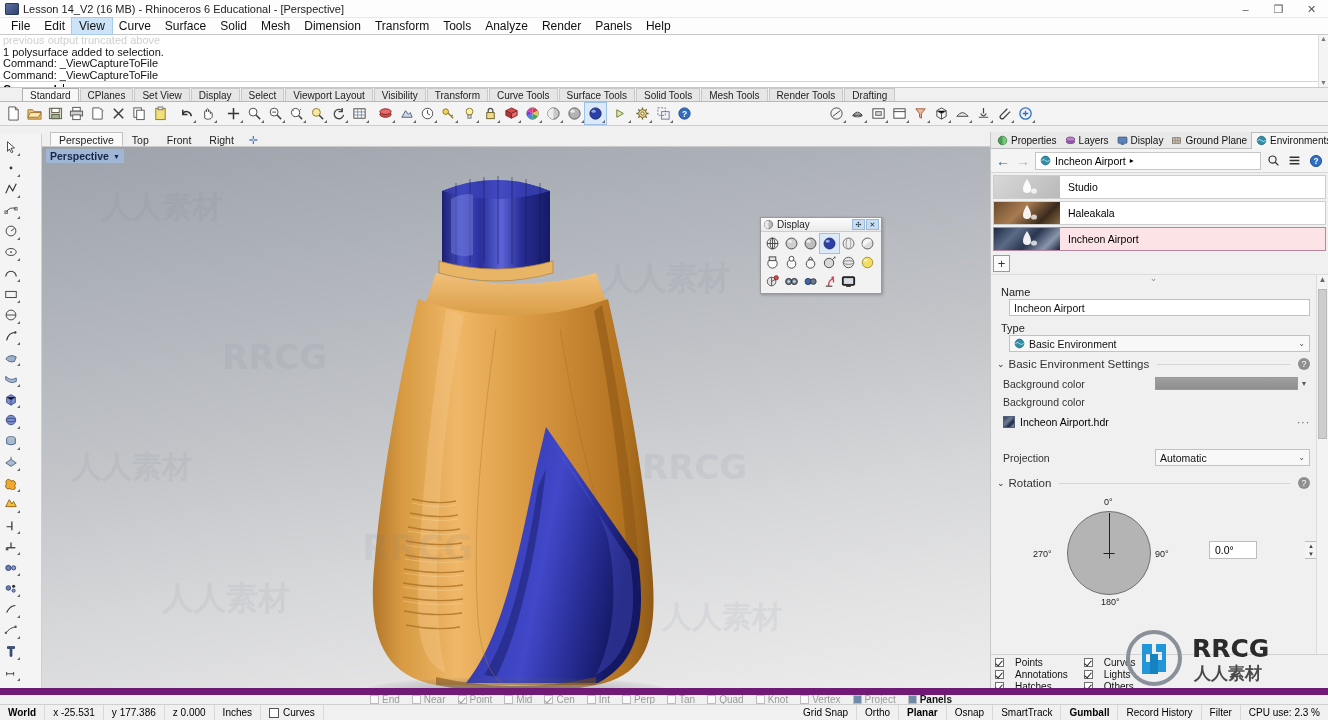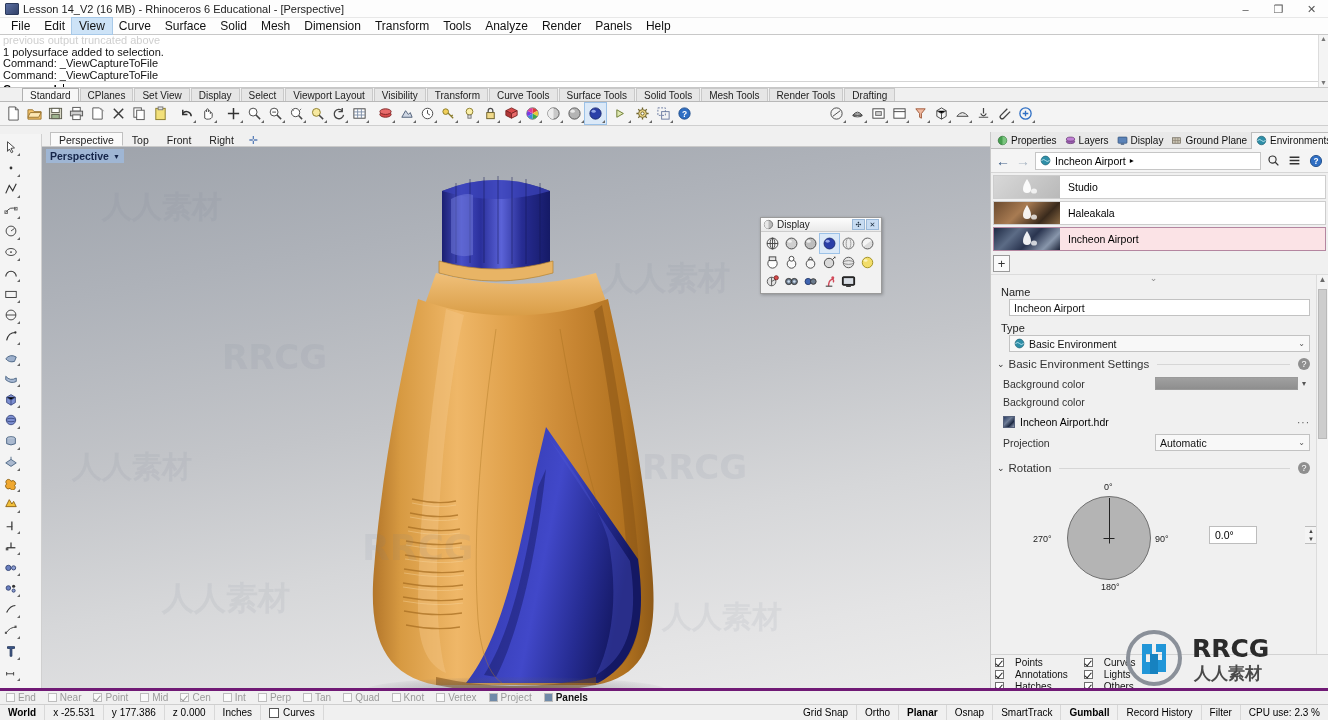--- a/index.html
+++ b/index.html
@@ -282,22 +282,23 @@
     content: ""; position: absolute; left: 1px; top: 0px; width: 3px; height: 6px;
     border: solid #222; border-width: 0 1.4px 1.4px 0; transform: rotate(40deg);
   }
 
   
   .rrcg { position: absolute; right: 6px; bottom: 34px; width: 200px; height: 56px; z-index: 8; }
 
   
   .osnapbar {
     position: absolute; left: 0; right: 0; bottom: 16px; height: 16px;
-    background: #f0f0f0; border-top: 3px solid #701a75; display: flex; align-items: center;
+    background: #f0f0f0; border-top: 7px solid #701a75; display: flex; align-items: center;
     padding-left: 6px;
+    justify-content: center;
   }
   .osnap { display: flex; align-items: center; gap: 3px; font-size: 10px; color: #9a9a9a; margin-right: 12px; }
   .osnap .cb { width: 9px; height: 9px; border: 1px solid #bdbdbd; background: #fafafa; flex: none; position: relative; }
   .osnap.checked .cb::after {
     content: ""; position: absolute; left: 1px; top: 0px; width: 3px; height: 6px;
     border: solid #9a9a9a; border-width: 0 1.3px 1.3px 0; transform: rotate(40deg);
   }
   .osnap.filled .cb { background: #6f8aa8; }
   .osnap.dark { color: #111; font-weight: bold; }
 
@@ -1269,21 +1270,21 @@
 
         <div class="proprow" style="height:17px">
           <span class="proplabel">Background color</span>
         </div>
         <div class="imgrow">
           <span class="imgthumb"></span>
           <span>Incheon Airport.hdr</span>
           <span class="dots">···</span>
         </div>
 
-        <div class="proprow" style="margin-top:5px">
+        <div class="proprow" style="margin-top:20px">
           <span class="proplabel">Projection</span>
           <span class="selbox" style="flex:1">
             <span>Automatic</span>
             <span class="chev">⌄</span>
           </span>
         </div>
 
         <div class="sechead" style="margin-top:10px">
           <span style="font-size:9px">⌄</span>
           <span>Rotation</span>

